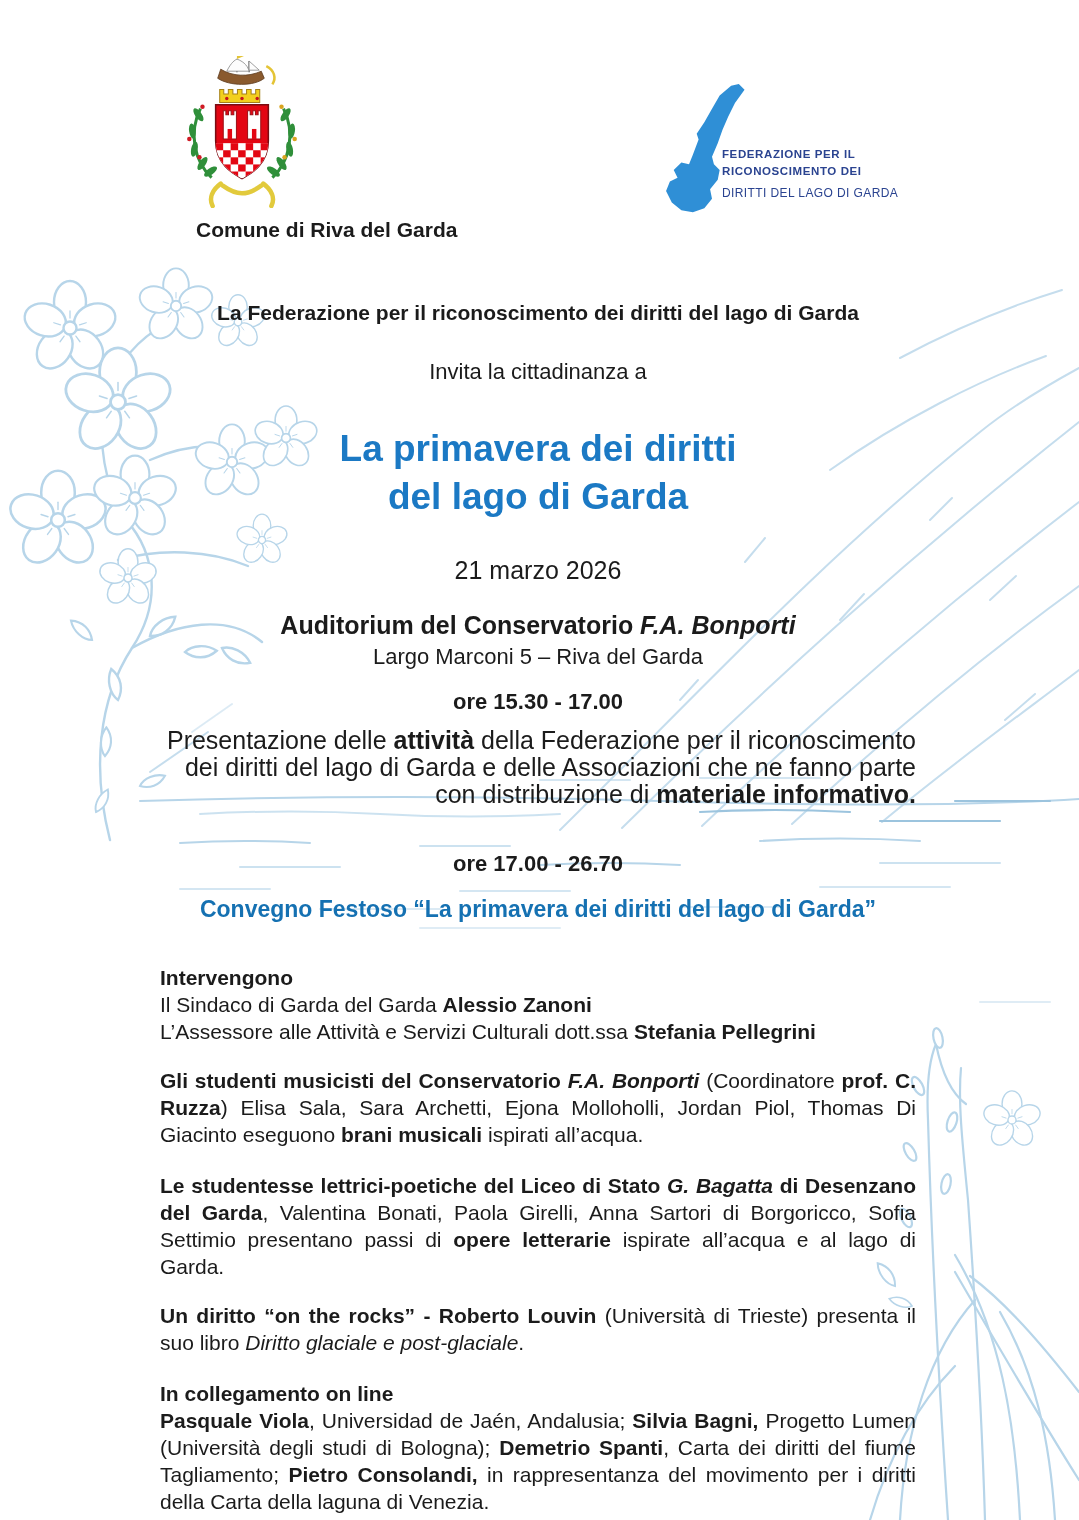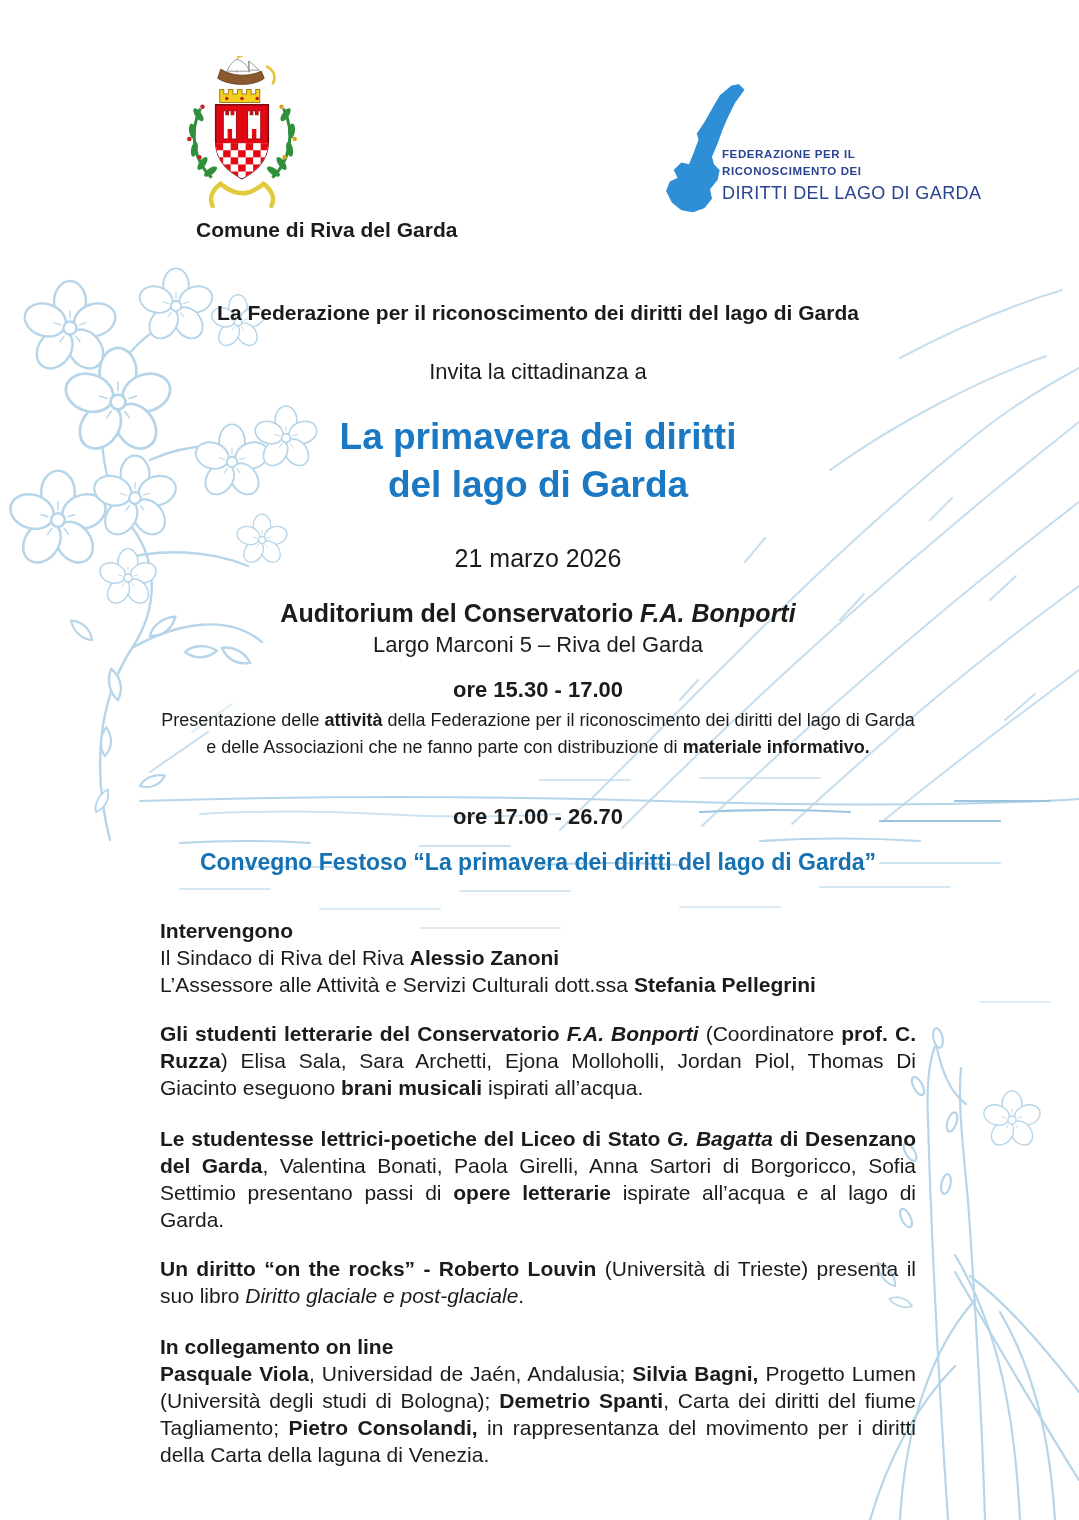--- a/index.html
+++ b/index.html
@@ -12,32 +12,32 @@
         overflow:hidden;font-family:"Liberation Sans",sans-serif;color:var(--text-black);}
   .bg{position:absolute;left:0;top:0;pointer-events:none;}
   .wm{stroke:var(--watermark-blue);}
   .wm2{stroke:var(--watermark-blue-dark);}
   .lake{fill:var(--lake-blue);}
   .coa{position:absolute;left:186px;top:56px;}
   .patronage{position:absolute;left:196px;top:216px;font-size:21px;line-height:27px;font-weight:700;}
   .fedlogo{position:absolute;left:664px;top:82px;}
   .fedword{position:absolute;left:722px;top:146px;color:var(--logo-navy);}
   .fedword .sm{font-size:11.5px;line-height:17px;letter-spacing:.6px;font-weight:bold;}
-  .fedword .lg{font-size:18px;line-height:20px;letter-spacing:.4px;margin-top:3px;text-align:right;}
+  .fedword .lg{font-size:12px;line-height:20px;letter-spacing:.4px;margin-top:3px;text-align:right;}
   .content{position:absolute;left:160px;top:300px;width:756px;}
   .organizer{font-weight:700;font-size:21px;line-height:26px;text-align:center;white-space:nowrap;}
   .invitation{font-size:22px;line-height:27px;text-align:center;margin-top:32px;}
-  .event-title{color:var(--title-blue);font-weight:700;font-size:37px;line-height:48px;text-align:center;margin-top:28px;}
+  .event-title{color:var(--title-blue);font-weight:700;font-size:37px;line-height:48px;text-align:center;margin-top:40px;}
   .event-date{font-weight:400;font-size:25px;line-height:31px;text-align:center;margin-top:34px;}
   .venue{font-size:25px;line-height:31px;text-align:center;margin-top:24px;}
   .address{font-size:22px;line-height:27px;text-align:center;margin-top:2px;}
   .time{font-weight:700;font-size:22px;line-height:27px;text-align:center;}
   .t1{margin-top:18px;}
   .t2{margin-top:42px;}
-  .sess-desc{font-size:18px;line-height:27px;text-align:center;margin-top:4px;}
+  .sess-desc{font-size:25px;line-height:27px;text-align:right;margin-top:12px;}
   .convegno{color:var(--convegno-blue);font-weight:700;font-size:23px;line-height:29px;text-align:center;margin-top:18px;white-space:nowrap;}
   .speakers-heading{font-weight:700;font-size:21px;line-height:27px;margin-top:40px;}
   .speaker-line{font-size:21px;line-height:27px;white-space:nowrap;}
   .para{font-size:21px;line-height:27px;text-align:justify;margin-top:22px;}
   .para.mt24{margin-top:24px;}
   .online-heading{font-weight:700;font-size:21px;line-height:27px;margin-top:24px;}
   .para.online{margin-top:0;}
   .b{font-weight:700;} .i{font-style:italic;}
 </style>
 </head>
@@ -276,21 +276,21 @@
       <div>del lago di Garda</div>
     </div>
     <div class="event-date">21 marzo 2026</div>
     <div class="venue"><span class="b">Auditorium del Conservatorio </span><span class="b i">F.A. Bonporti</span></div>
     <div class="address">Largo Marconi 5 – Riva del Garda</div>
     <div class="time t1">ore 15.30 - 17.00</div>
     <div class="sess-desc"><span>Presentazione delle </span><span class="b">attività</span><span> della Federazione per il riconoscimento dei diritti del lago di Garda e delle Associazioni che ne fanno parte con distribuzione di </span><span class="b">materiale informativo.</span></div>
     <div class="time t2">ore 17.00 - 26.70</div>
     <div class="convegno">Convegno Festoso “La primavera dei diritti del lago di Garda”</div>
     <div class="speakers-heading">Intervengono</div>
-    <div class="speaker-line"><span>Il Sindaco di Riva del Riva </span><span class="b">Alessio Zanoni</span></div>
+    <div class="speaker-line"><span>Il Sindaco di Garda del Garda </span><span class="b">Alessio Zanoni</span></div>
     <div class="speaker-line"><span>L’Assessore alle Attività e Servizi Culturali dott.ssa </span><span class="b">Stefania Pellegrini</span></div>
-    <div class="para"><span class="b">Gli studenti letterarie del Conservatorio </span><span class="b i">F.A. Bonporti</span><span> (Coordinatore </span><span class="b">prof. C. Ruzza</span><span>) Elisa Sala, Sara Archetti, Ejona Molloholli, Jordan Piol, Thomas Di Giacinto eseguono </span><span class="b">brani musicali</span><span> ispirati all’acqua.</span></div>
+    <div class="para"><span class="b">Gli studenti musicisti del Conservatorio </span><span class="b i">F.A. Bonporti</span><span> (Coordinatore </span><span class="b">prof. C. Ruzza</span><span>) Elisa Sala, Sara Archetti, Ejona Molloholli, Jordan Piol, Thomas Di Giacinto eseguono </span><span class="b">brani musicali</span><span> ispirati all’acqua.</span></div>
     <div class="para mt24"><span class="b">Le studentesse lettrici-poetiche del Liceo di Stato </span><span class="b i">G. Bagatta</span><span class="b"> di Desenzano del Garda</span><span>, Valentina Bonati, Paola Girelli, Anna Sartori di Borgoricco, Sofia Settimio presentano passi di </span><span class="b">opere letterarie</span><span> ispirate all’acqua e al lago di Garda.</span></div>
     <div class="para"><span class="b">Un diritto “on the rocks” - Roberto Louvin</span><span> (Università di Trieste) presenta il suo libro </span><span class="i">Diritto glaciale e post-glaciale</span><span>.</span></div>
     <div class="online-heading">In collegamento on line</div>
     <div class="para online"><span class="b">Pasquale Viola</span><span>, Universidad de Jaén, Andalusia; </span><span class="b">Silvia Bagni,</span><span> Progetto Lumen (Università degli studi di Bologna); </span><span class="b">Demetrio Spanti</span><span>, Carta dei diritti del fiume Tagliamento; </span><span class="b">Pietro Consolandi,</span><span> in rappresentanza del movimento per i diritti della Carta della laguna di Venezia.</span></div>
   </div>
 </div>
 
 </body></html>

